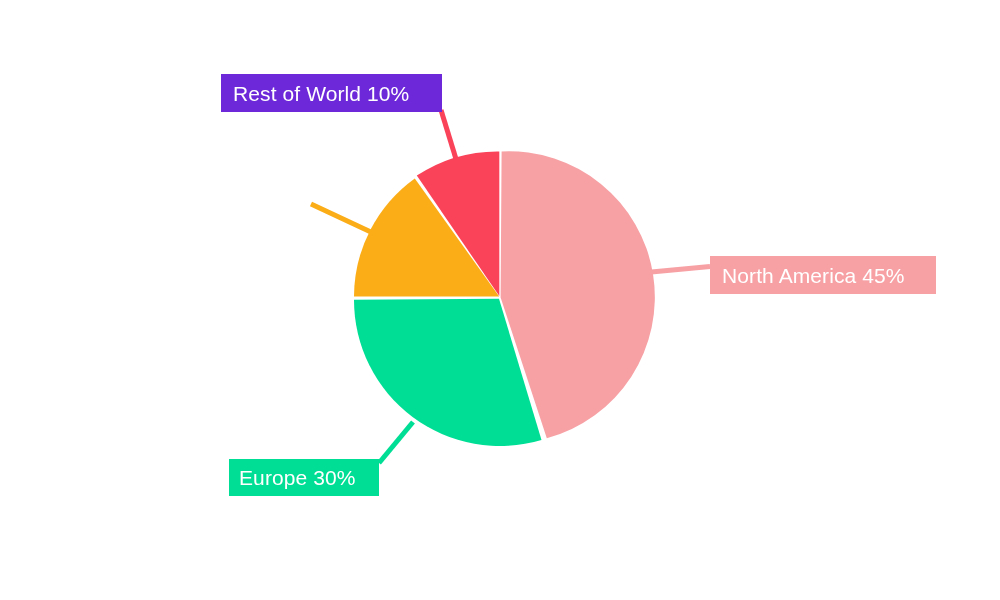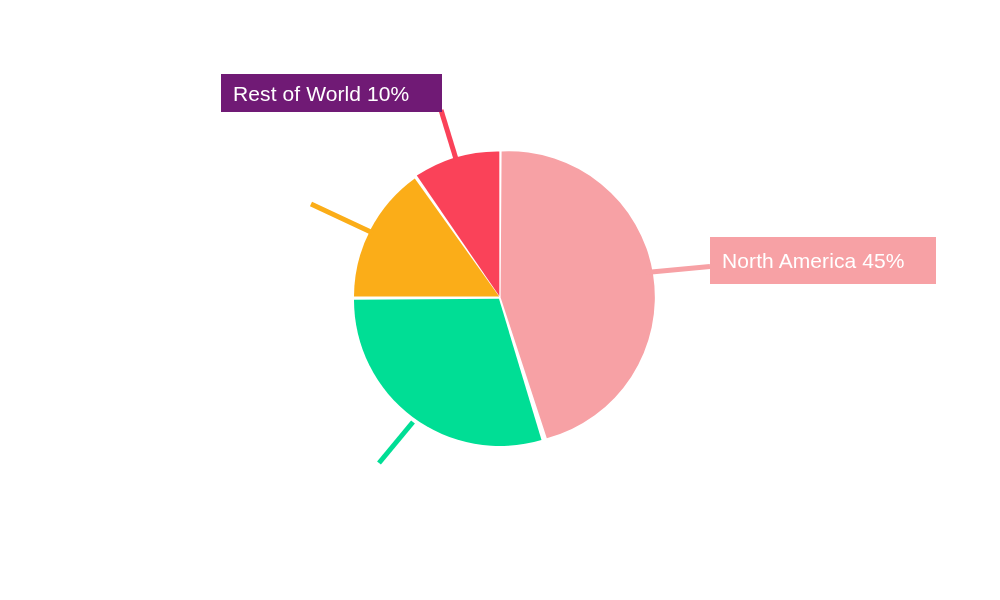--- a/index.html
+++ b/index.html
@@ -41,21 +41,21 @@
   
   #callout-rest-of-world {
     left: 221px;  top: 74px;   width: 221px; height: 38px;
     padding-left: 12px;
   }
   #callout-asia-pacific {
     left: 114px;  top: 182px;  width: 198px; height: 37px;
     padding-left: 11px;
   }
   #callout-north-america {
-    left: 710px;  top: 237px;  width: 226px; height: 47px;
+    left: 710px;  top: 256px;  width: 226px; height: 38px;
     padding-left: 12px;
   }
   #callout-europe {
     left: 229px;  top: 459px;  width: 150px; height: 37px;
     padding-left: 10px;
   }
 </style>
 </head>
 <body>
 
@@ -76,23 +76,26 @@
     </g>
 
     <g fill="none" stroke-linecap="butt">
       <path d="M 710 266.5 L 646 272.5" stroke="#f7a1a5" stroke-width="5"></path>
       <path d="M 379 463 L 413 422" stroke="#00de95" stroke-width="5"></path>
       <path d="M 311 204 L 373 233" stroke="#fbad18" stroke-width="5"></path>
       <path d="M 441 110 L 456 159" stroke="#fa4259" stroke-width="5"></path>
     </g>
   </svg>
 
-  <div class="callout" id="callout-rest-of-world" style="background-color: #701a75; color: rgb(255, 255, 255);">
+  <div class="callout" id="callout-rest-of-world" style="background-color: #6d28d9; color: rgb(255, 255, 255);">
     <span class="callout-text">Rest of World 10%</span>
   </div>
 
 
   <div class="callout" id="callout-north-america" style="background-color: rgb(247, 161, 165); color: rgb(255, 255, 255);">
     <span class="callout-text">North America 45%</span>
   </div>
 
+  <div class="callout" id="callout-europe" style="background-color: rgb(0, 222, 149); color: rgb(255, 255, 255);">
+    <span class="callout-text">Europe 30%</span>
+  </div>
 
 </div>
 
 </body></html>

